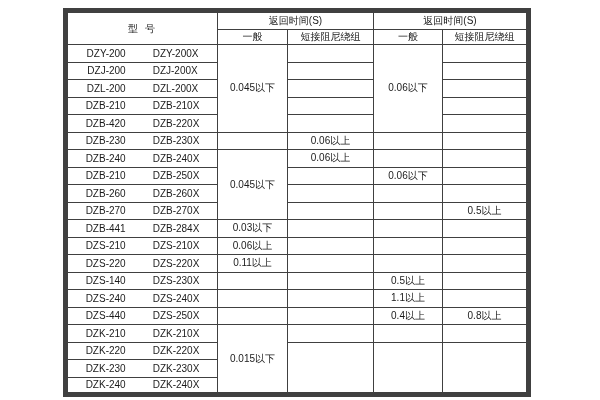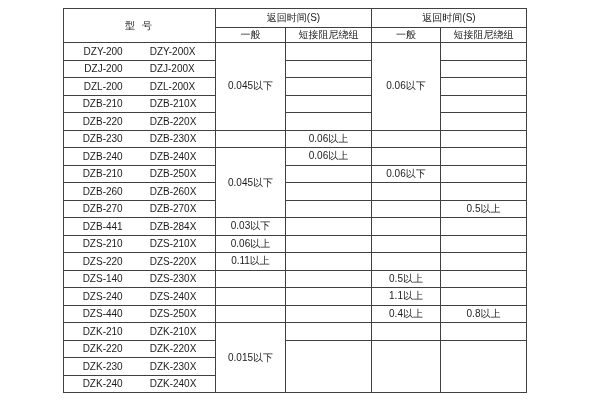--- a/index.html
+++ b/index.html
@@ -11,21 +11,21 @@
     position:relative;
     overflow:hidden;
   }
   .stage{position:absolute;left:0;top:0;width:600px;height:400px;background:#ffffff;}
   table.spec{
     position:absolute;
     left:63px;top:8px;
     width:463px;
     border-collapse:collapse;
     table-layout:fixed;
-    border:1px solid #404040;
+    border:5px solid #404040;
     background:#ffffff;
   }
   table.spec th, table.spec td{
     border:1px solid #404040;
     padding:0;
     text-align:center;
     vertical-align:middle;
     font-size:10px;
     font-weight:normal;
     color:#1a1a1a;
@@ -108,21 +108,21 @@
               <span>DZB-210</span>
               <span>DZB-210X</span>
             </div>
           </td>
           <td></td>
           <td></td>
         </tr>
         <tr>
           <td>
             <div class="model-wrap">
-              <span>DZB-220</span>
+              <span>DZB-420</span>
               <span>DZB-220X</span>
             </div>
           </td>
           <td></td>
           <td></td>
         </tr>
         <tr>
           <td>
             <div class="model-wrap">
               <span>DZB-230</span>

